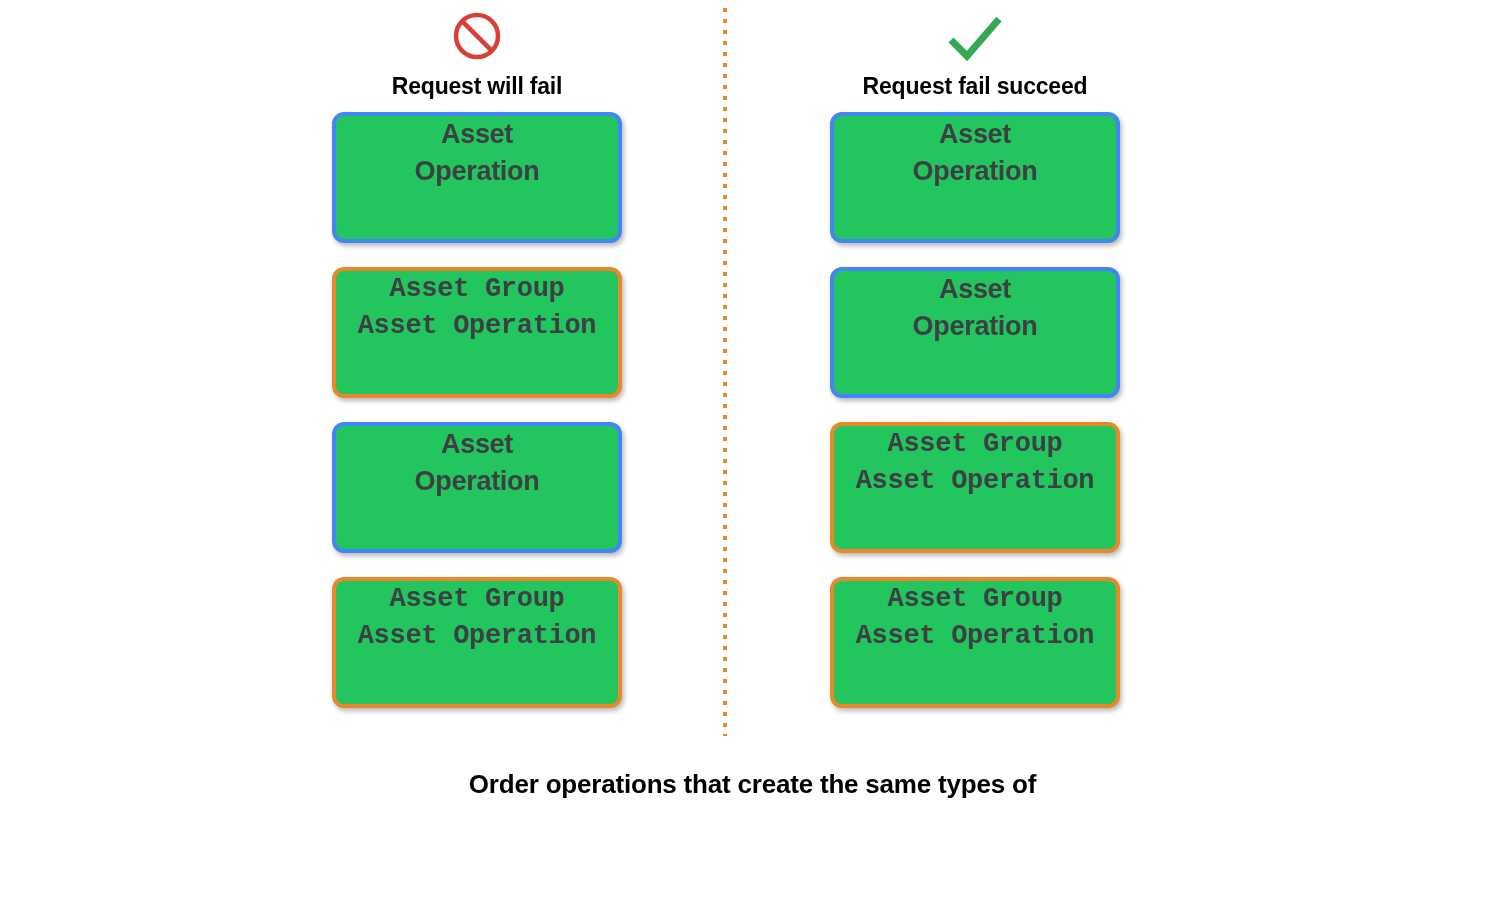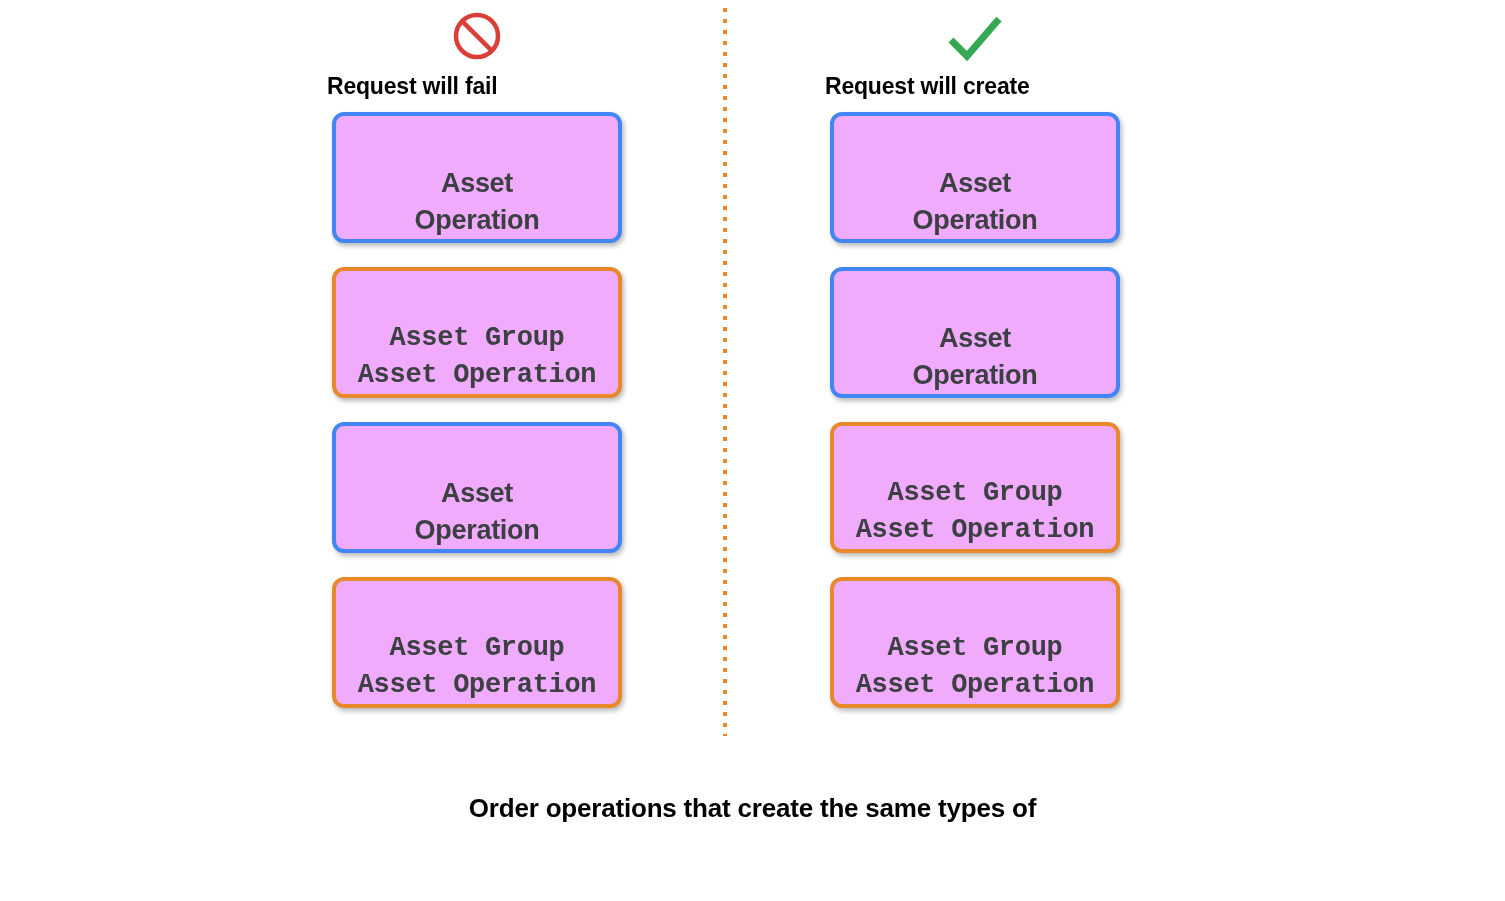--- a/index.html
+++ b/index.html
@@ -45,20 +45,21 @@
     width: 300px;
   }
   .column.left  { left: 327px; }
   .column.right { left: 825px; }
 
   .col-header {
     position: absolute;
     top: 0;
     left: 0;
     width: 300px;
+    text-align: center;
   }
   .icon-wrap {
     height: 72px;
     display: flex;
     align-items: center;
     justify-content: center;
   }
   .col-title {
     font-size: 23px;
     font-weight: bold;
@@ -73,26 +74,26 @@
     position: absolute;
     top: 112px;
     left: 5px;
     width: 290px;
   }
   .node-box {
     box-sizing: border-box;
     width: 290px;
     height: 131px;
     margin-bottom: 24px;
-    background: #f0abfc;
+    background: #22c55e;
     border-radius: 12px;
     border: 4px solid #4285f4;
     box-shadow: 2px 3px 5px rgba(0, 0, 0, 0.28);
     display: flex;
-    align-items: flex-end;
+    align-items: flex-start;
     justify-content: center;
     text-align: center;
   }
   .node-box.blue   { border-color: #4285f4; }
   .node-box.orange { border-color: #e8882a; font-family: Liberation Mono, monospace; }
   .node-label {
     font-size: 27px;
     font-weight: bold;
     color: #3c4043;
     line-height: 37px;
@@ -106,21 +107,21 @@
     top: 765px;
     left: 0;
     width: 1505px;
     text-align: center;
     font-size: 26px;
     font-weight: bold;
     color: #000000;
     line-height: 38px;
     letter-spacing: -0.2px;
   }
-  .caption-line { display: block; margin-top: 24px; }
+  .caption-line { display: block; }
 </style>
 </head>
 <body>
 
 <div id="canvas">
 
   <div class="divider"></div>
 
   <div class="column left">
     <div class="col-header">
@@ -153,21 +154,21 @@
     </div>
   </div>
 
   <div class="column right">
     <div class="col-header">
       <div class="icon-wrap">
         <svg width="62" height="52" viewBox="0 0 62 52" aria-hidden="true">
           <polyline points="7,30 23,46 55,9" fill="none" stroke="#34a853" stroke-width="7" stroke-linecap="butt" stroke-linejoin="miter"></polyline>
         </svg>
       </div>
-      <div class="col-title">Request will create</div>
+      <div class="col-title">Request fail succeed</div>
     </div>
 
     <div class="box-stack">
       <div class="node-box blue">
         <span class="node-label">Asset
 Operation</span>
       </div>
       <div class="node-box blue">
         <span class="node-label">Asset
 Operation</span>

